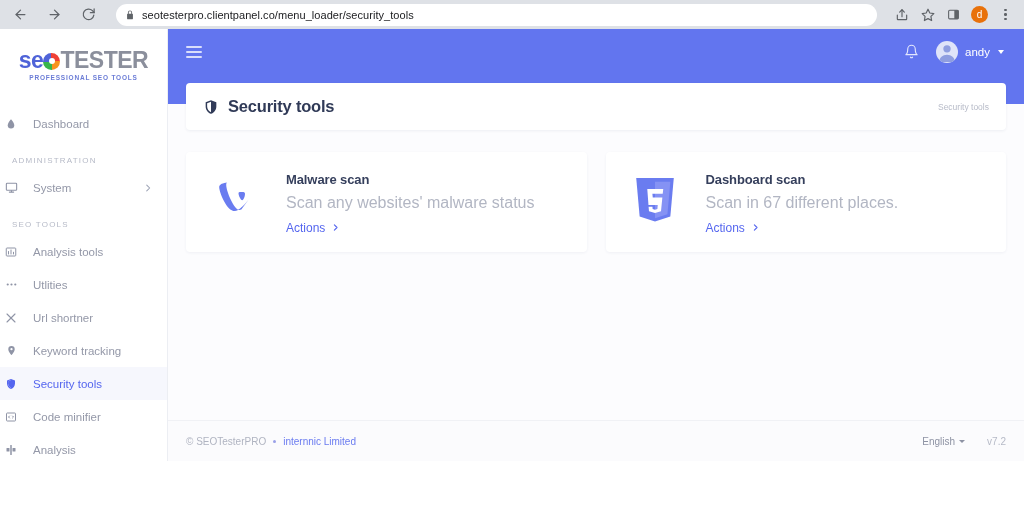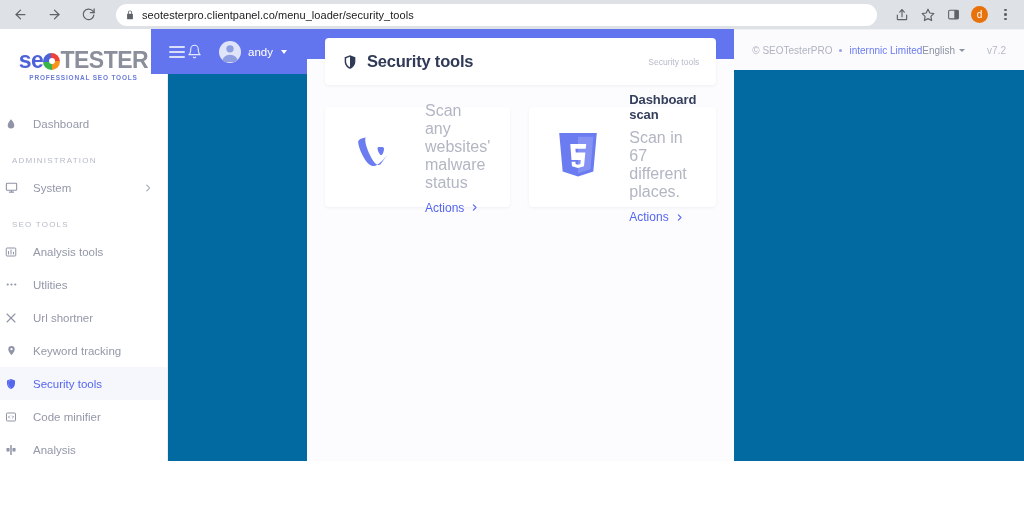--- a/index.html
+++ b/index.html
@@ -55,21 +55,21 @@
   .profile-av {
     width: 17px; height: 17px; border-radius: 50%;
     background: #e8710a; color:#fff;
     font-size: 10px; line-height: 17px; text-align:center;
     font-weight: 500;
   }
   .kebab { display:flex; flex-direction:column; gap:2px; align-items:center; }
   .kebab i { width:2.5px; height:2.5px; border-radius:50%; background:#5f6368; display:block; }
 
   
-  .app { display: flex; height: 432px; background: #0369a1; }
+  .app { display: flex; height: 432px; background: #a21caf; }
 
   
   .sidebar {
     width: 168px;
     flex: none;
     background: #ffffff;
     border-right: 1px solid #eceef3;
     padding-top: 0;
     overflow: hidden;
   }
@@ -126,21 +126,21 @@
   .nav-section {
     font-size: 8px;
     letter-spacing: 1.2px;
     color: #b6bac7;
     padding: 16px 0 6px 12px;
     font-weight: 400;
     text-transform: uppercase;
   }
 
   
-  .main { flex: 1; display: flex; flex-direction: row; min-width: 0; justify-content: flex-end; }
+  .main { flex: 1; display: flex; flex-direction: column; min-width: 0; }
 
   .topbar {
     height: 45px;
     background: #6275ef;
     display: flex; align-items: center;
     padding: 0 20px 0 16px;
     flex: none;
   }
   .hamburger { display:flex; flex-direction:column; gap:3px; cursor:pointer; padding:4px 2px; }
   .hamburger i { display:block; width:16px; height:2px; background:#d9defb; border-radius:1px; }
@@ -453,20 +453,21 @@
 
         <div class="tool-card">
           <div class="card-icon">
             <svg width="46" height="46" viewBox="0 0 64 64">
               <path d="M33.6 20.2c-1.1.3-1.9.4-3 .4-8.1 0-20-28.3-20-37.8 0 0 0 0 0 0" fill="none"></path>
               <path d="M30.8 24.6c-.9.3-1.6.4-2.5.4-7.5 0-18.5-26.1-18.5-34.8 0-1.9.5-2.6 1.1-3.2C5.8-12.4 0-10.5 0-7c0 7.5 10.4 33.6 21.8 33.6 5.3 0 14.2-8.7 22.3-20.2" transform="translate(10 18)" fill="#6a7cf0"></path>
               <path d="M41.8 18.2c3.4 0 4.1.6 4.1 2.6 0 3.9-2.5 8.7-3.8 8.7-2.3 0-5.2-6.4-5.2-9.6 0-1.2.4-1.7 4.9-1.7" fill="#6a7cf0"></path>
             </svg>
           </div>
           <div class="card-body">
+            <div class="card-title">Malware scan</div>
             <div class="card-desc">Scan any websites' malware status</div>
             <div class="card-action">
               <span>Actions</span>
               <span class="arr">
                 <svg width="9" height="9" viewBox="0 0 24 24" fill="none" stroke="currentColor" stroke-width="3" stroke-linecap="round" stroke-linejoin="round">
                     <polyline points="9 5 16 12 9 19"></polyline>
                   </svg>
               </span>
             </div>
           </div>

